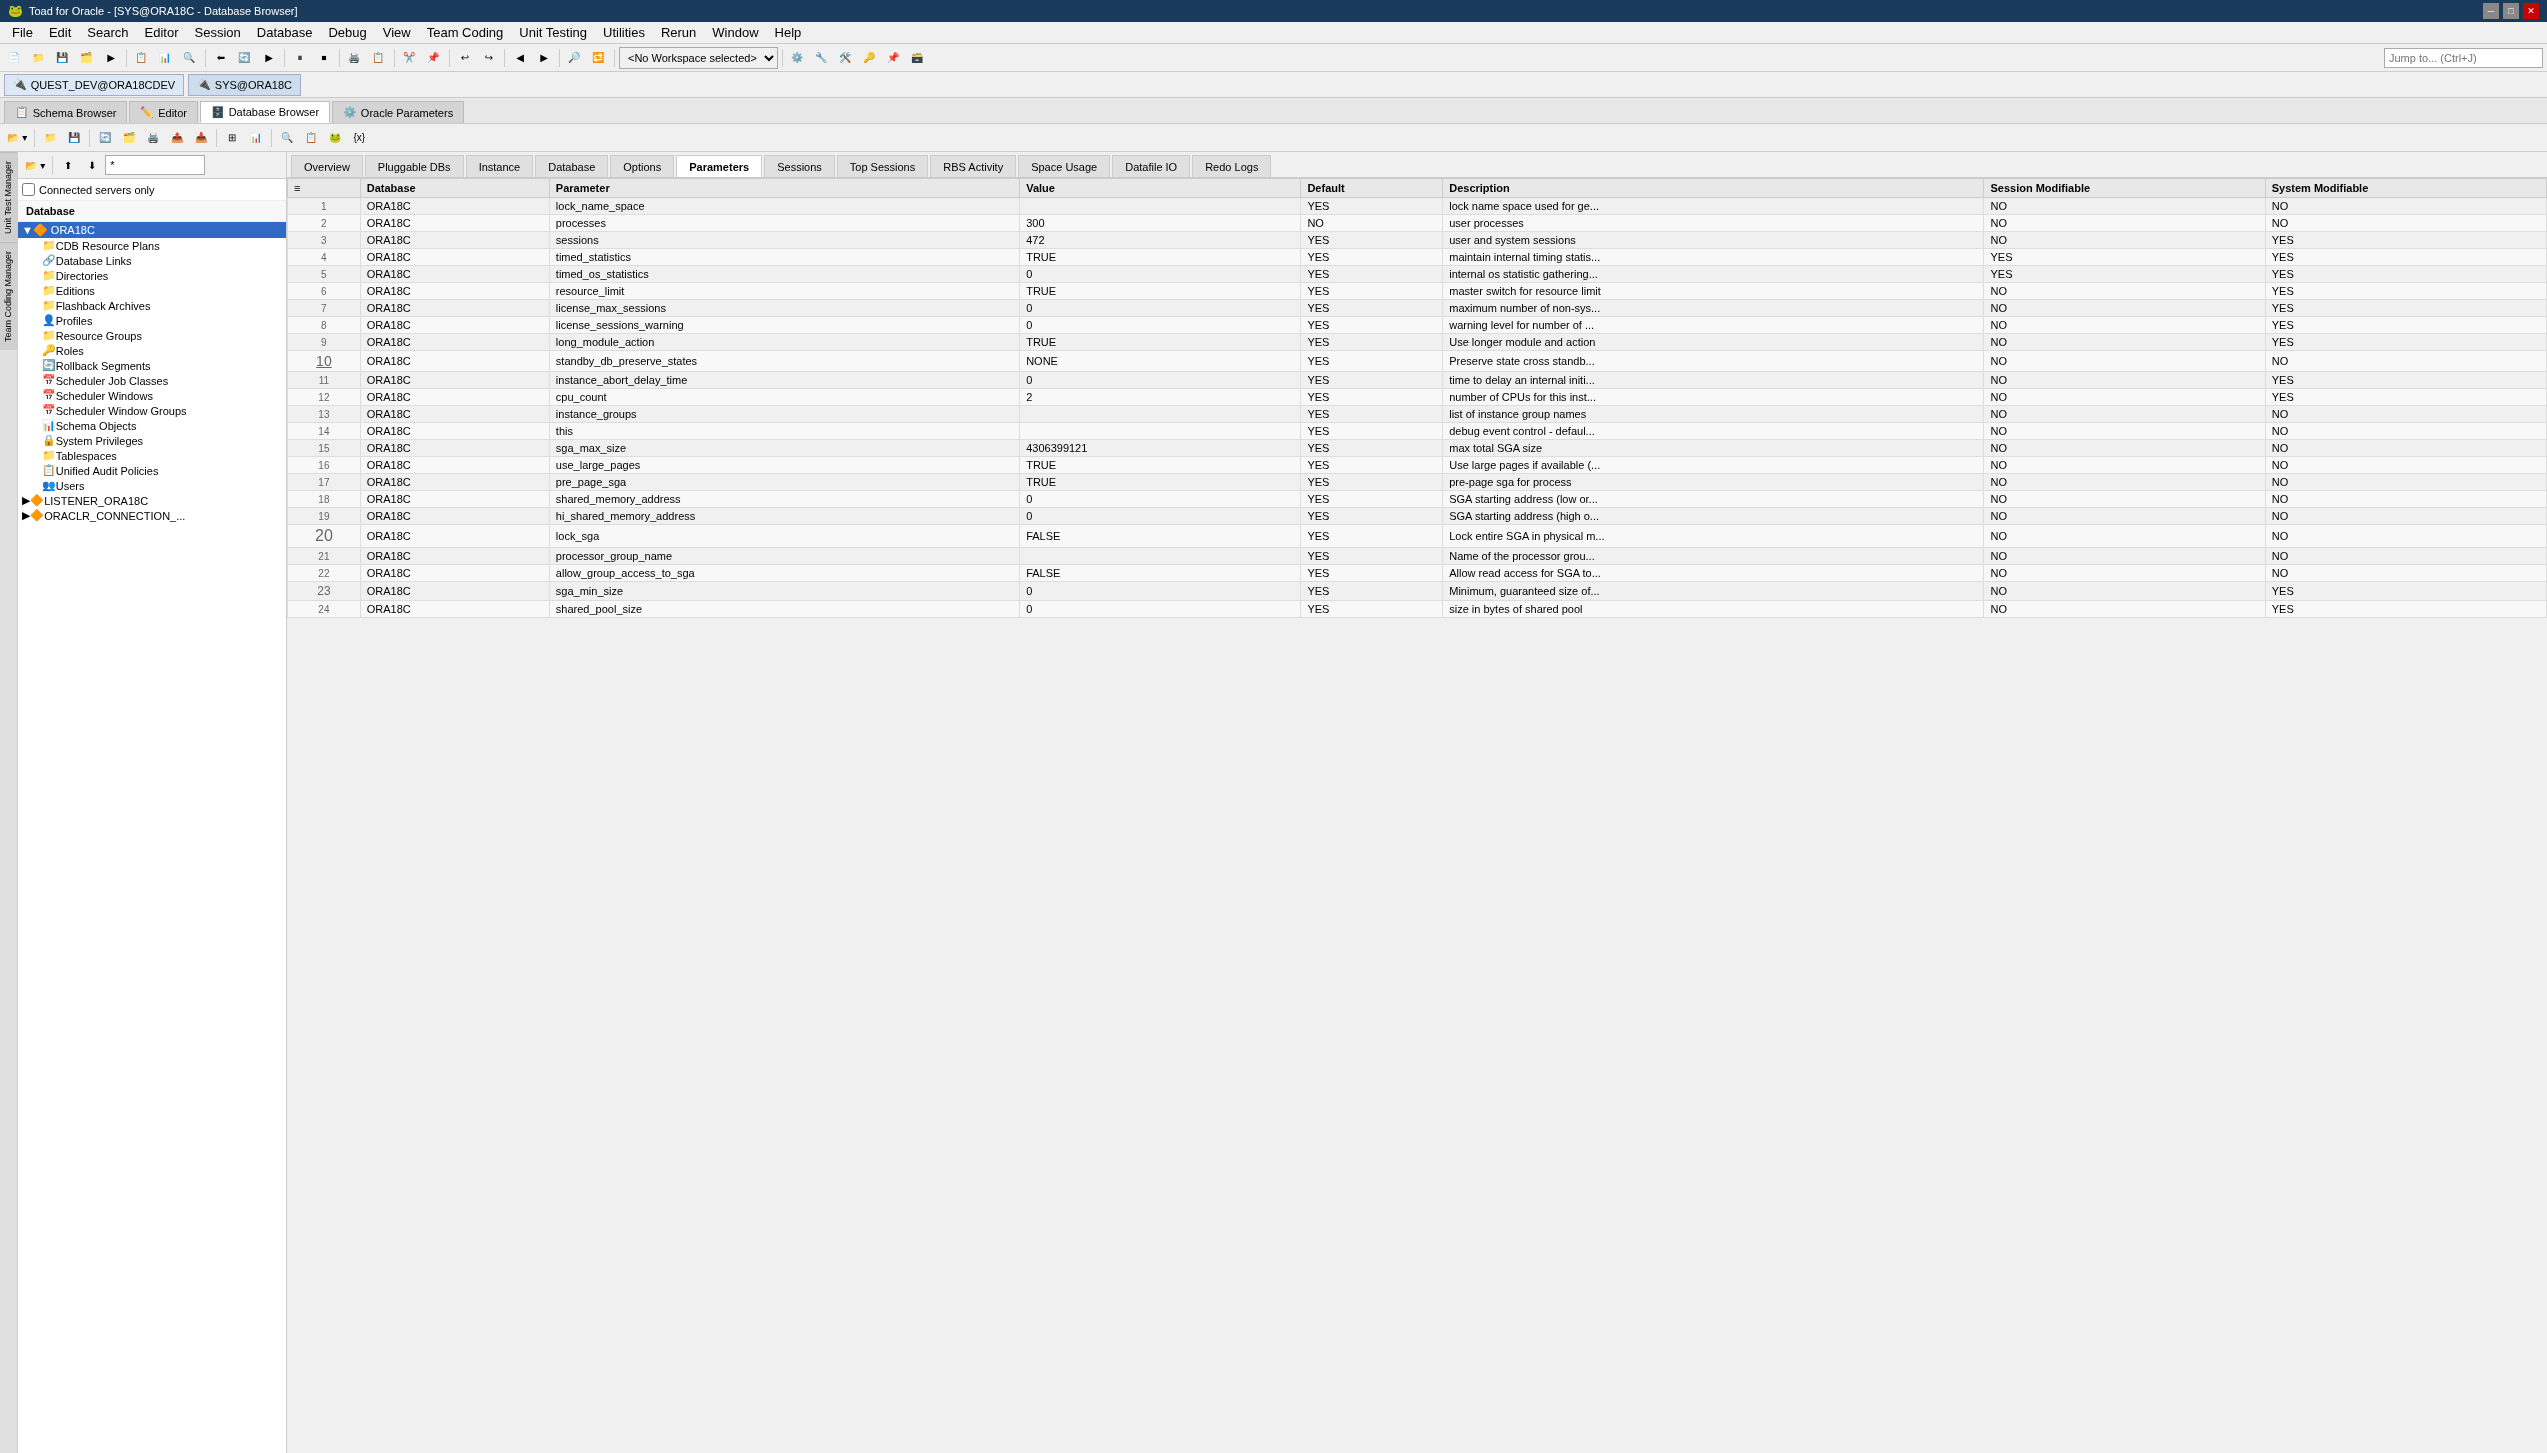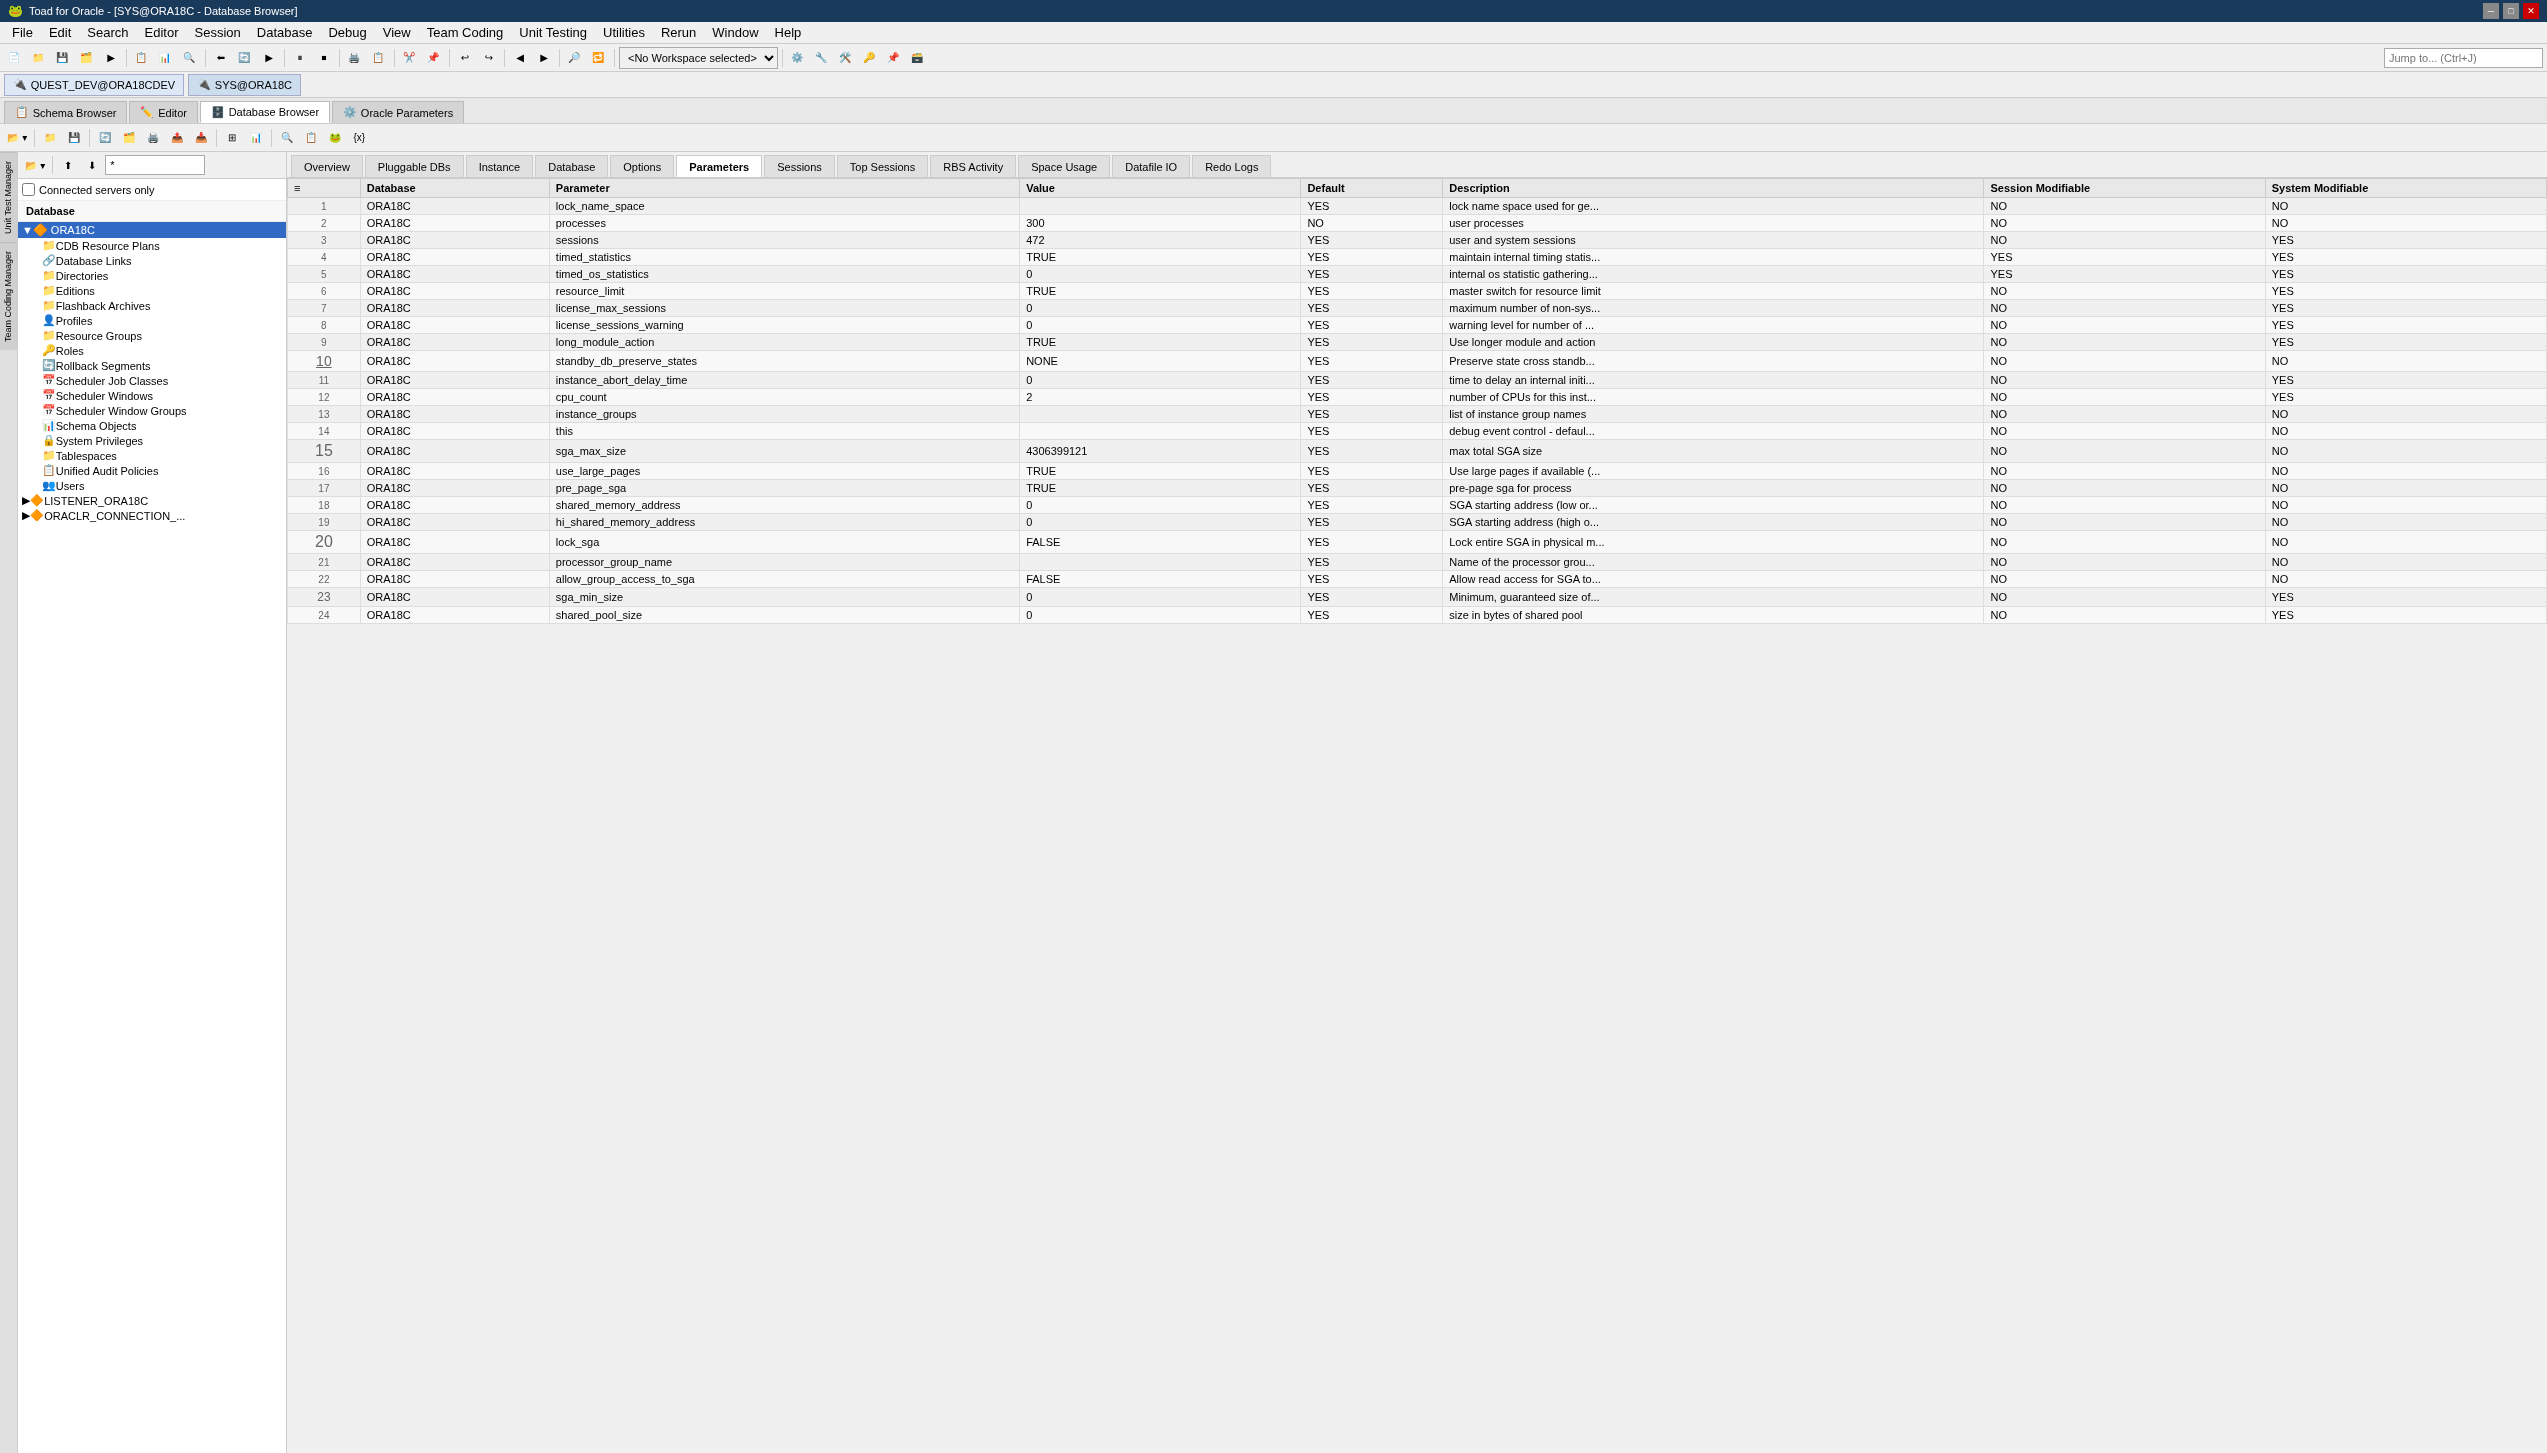--- a/index.html
+++ b/index.html
@@ -505,21 +505,21 @@
     <td style="text-align:center; color:#666; font-size:10px;">14</td>
     <td>ORA18C</td>
     <td>this</td>
     <td></td>
     <td>YES</td>
     <td style="max-width:229px; overflow:hidden; text-overflow:ellipsis;">debug event control - defaul...</td>
     <td>NO</td>
     <td>NO</td>
   </tr>
             <tr>
-    <td style="text-align:center; color:#666; font-size:16px;">15</td>
+    <td style="text-align:center; color:#666; font-size:10px;">15</td>
     <td>ORA18C</td>
     <td>sga_max_size</td>
     <td>4306399121</td>
     <td>YES</td>
     <td style="max-width:229px; overflow:hidden; text-overflow:ellipsis;">max total SGA size</td>
     <td>NO</td>
     <td>NO</td>
   </tr>
             <tr>
     <td style="text-align:center; color:#666; font-size:10px;">16</td>

